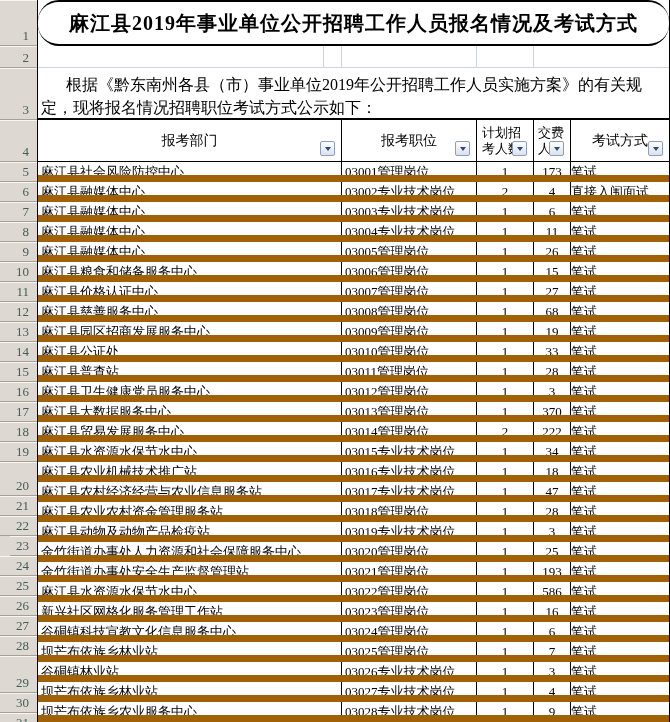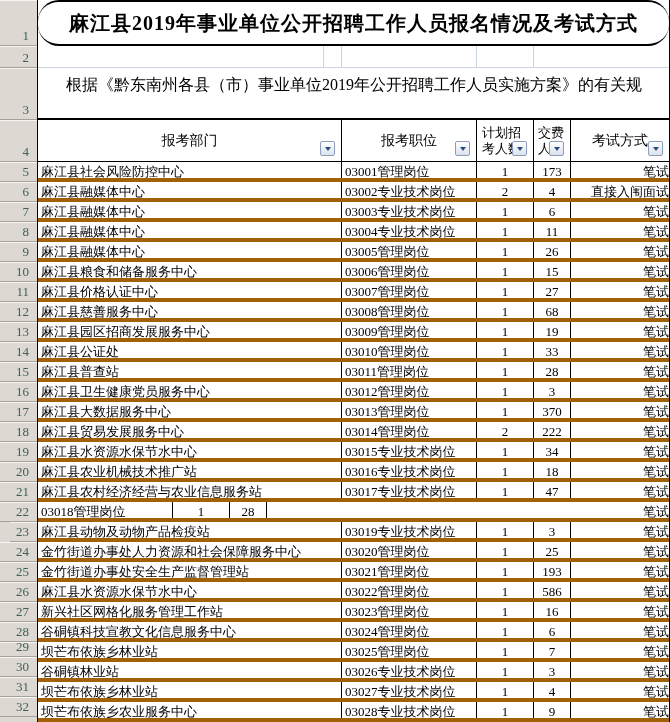--- a/index.html
+++ b/index.html
@@ -51,30 +51,30 @@
     box-sizing:border-box; border:1px solid #8d9dbd; border-radius:2px;
     background:linear-gradient(#ffffff,#dbe1ec);
     display:flex; align-items:center; justify-content:center; cursor:pointer;
   }
   .filter-arrow {
     width:0; height:0;
     border-left:3px solid transparent; border-right:3px solid transparent;
     border-top:4px solid #2a4a80;
   }
   
-  .tr { box-sizing:border-box; height:20px; display:flex; border-bottom:4px solid #a16207; }
+  .tr { box-sizing:border-box; height:20px; display:flex; border-bottom:7px solid #a16207; }
   .td {
     box-sizing:border-box; border-right:1px solid #000;
     font-size:13px; line-height:19px; overflow:hidden; white-space:nowrap;
   }
   .td-dept     { width:304px; padding-left:3px; }
   .td-position { width:135px; padding-left:3px; }
   .td-planned  { width:57px; text-align:center; }
   .td-paid     { width:37px; text-align:center; }
-  .td-exam     { flex:1; border-right:none; text-align:right; }
+  .td-exam     { flex:1; border-right:none; text-align:left; }
 </style>
 </head>
 <body>
 
 <div class="screen">
 
   <div class="gutter">
       <div class="gcell" style="height: 46px;">1</div>
       <div class="gcell" style="height: 22px;">2</div>
       <div class="gcell" style="height: 52px;">3</div>
@@ -87,50 +87,51 @@
       <div class="gcell" style="height: 20px;">10</div>
       <div class="gcell" style="height: 20px;">11</div>
       <div class="gcell" style="height: 20px;">12</div>
       <div class="gcell" style="height: 20px;">13</div>
       <div class="gcell" style="height: 20px;">14</div>
       <div class="gcell" style="height: 20px;">15</div>
       <div class="gcell" style="height: 20px;">16</div>
       <div class="gcell" style="height: 20px;">17</div>
       <div class="gcell" style="height: 20px;">18</div>
       <div class="gcell" style="height: 20px;">19</div>
-      <div class="gcell" style="height: 20px;">20</div>
+      <div class="gcell" style="height: 34px;">20</div>
       <div class="gcell" style="height: 20px;">21</div>
       <div class="gcell" style="height: 20px;">22</div>
       <div class="gcell" style="height: 20px; margin-left: 10px;">23</div>
       <div class="gcell" style="height: 20px;">24</div>
       <div class="gcell" style="height: 20px;">25</div>
       <div class="gcell" style="height: 20px;">26</div>
       <div class="gcell" style="height: 20px;">27</div>
       <div class="gcell" style="height: 20px;">28</div>
-      <div class="gcell" style="height: 15px;">29</div>
+      <div class="gcell" style="height: 37px;">29</div>
       <div class="gcell" style="height: 20px;">30</div>
       <div class="gcell" style="height: 20px;">31</div>
       <div class="gcell" style="height: 20px;">32</div>
     </div>
 
   <div class="content">
 
     <div class="row-title">
       <span>麻江县2019年事业单位公开招聘工作人员报名情况及考试方式</span>
     </div>
 
     <div class="row-empty">
       <div class="vline" style="left:285px"></div>
       <div class="vline" style="left:303px"></div>
       <div class="vline" style="left:438px"></div>
       <div class="vline" style="left:495px"></div>
     </div>
 
     <div class="row-intro">
       <div class="intro-line first">根据《黔东南州各县（市）事业单位2019年公开招聘工作人员实施方案》的有关规</div>
+      <div class="intro-line">定，现将报名情况招聘职位考试方式公示如下：</div>
     </div>
 
     <div class="thead">
       <div class="th th-dept center">
         <span>报考部门</span>
         <div class="filter-btn">
           <span class="filter-arrow"></span>
         </div>
       </div>
       <div class="th th-position center">
@@ -273,20 +274,21 @@
           <div class="td td-exam">笔试</div>
         </div>
         <div class="tr">
           <div class="td td-dept">麻江县农村经济经营与农业信息服务站</div>
           <div class="td td-position">03017专业技术岗位</div>
           <div class="td td-planned">1</div>
           <div class="td td-paid">47</div>
           <div class="td td-exam">笔试</div>
         </div>
         <div class="tr">
+          <div class="td td-dept">麻江县农业农村资金管理服务站</div>
           <div class="td td-position">03018管理岗位</div>
           <div class="td td-planned">1</div>
           <div class="td td-paid">28</div>
           <div class="td td-exam">笔试</div>
         </div>
         <div class="tr">
           <div class="td td-dept">麻江县动物及动物产品检疫站</div>
           <div class="td td-position">03019专业技术岗位</div>
           <div class="td td-planned">1</div>
           <div class="td td-paid">3</div>

